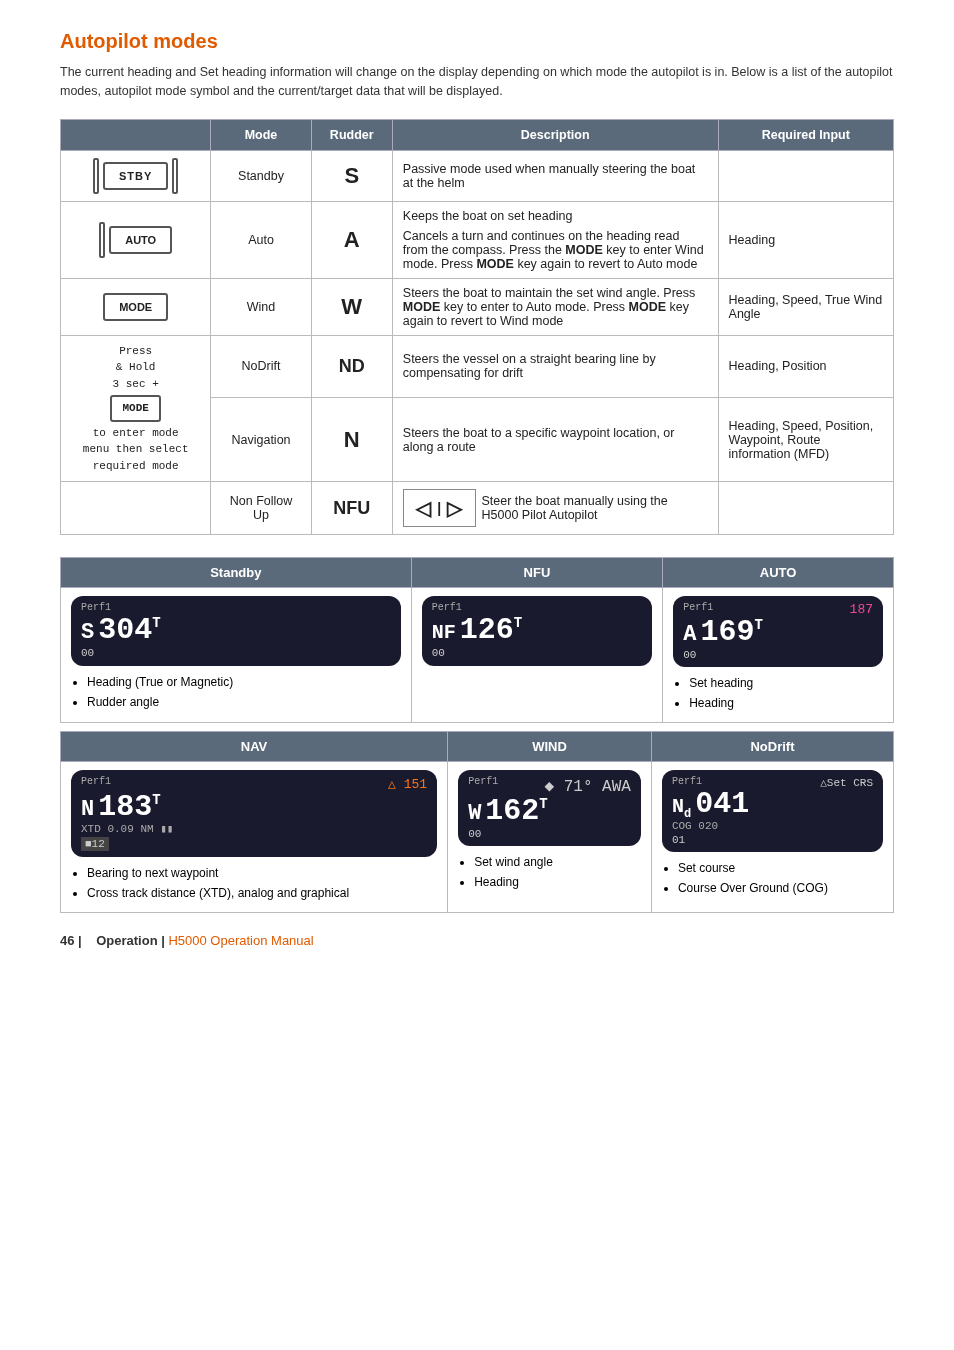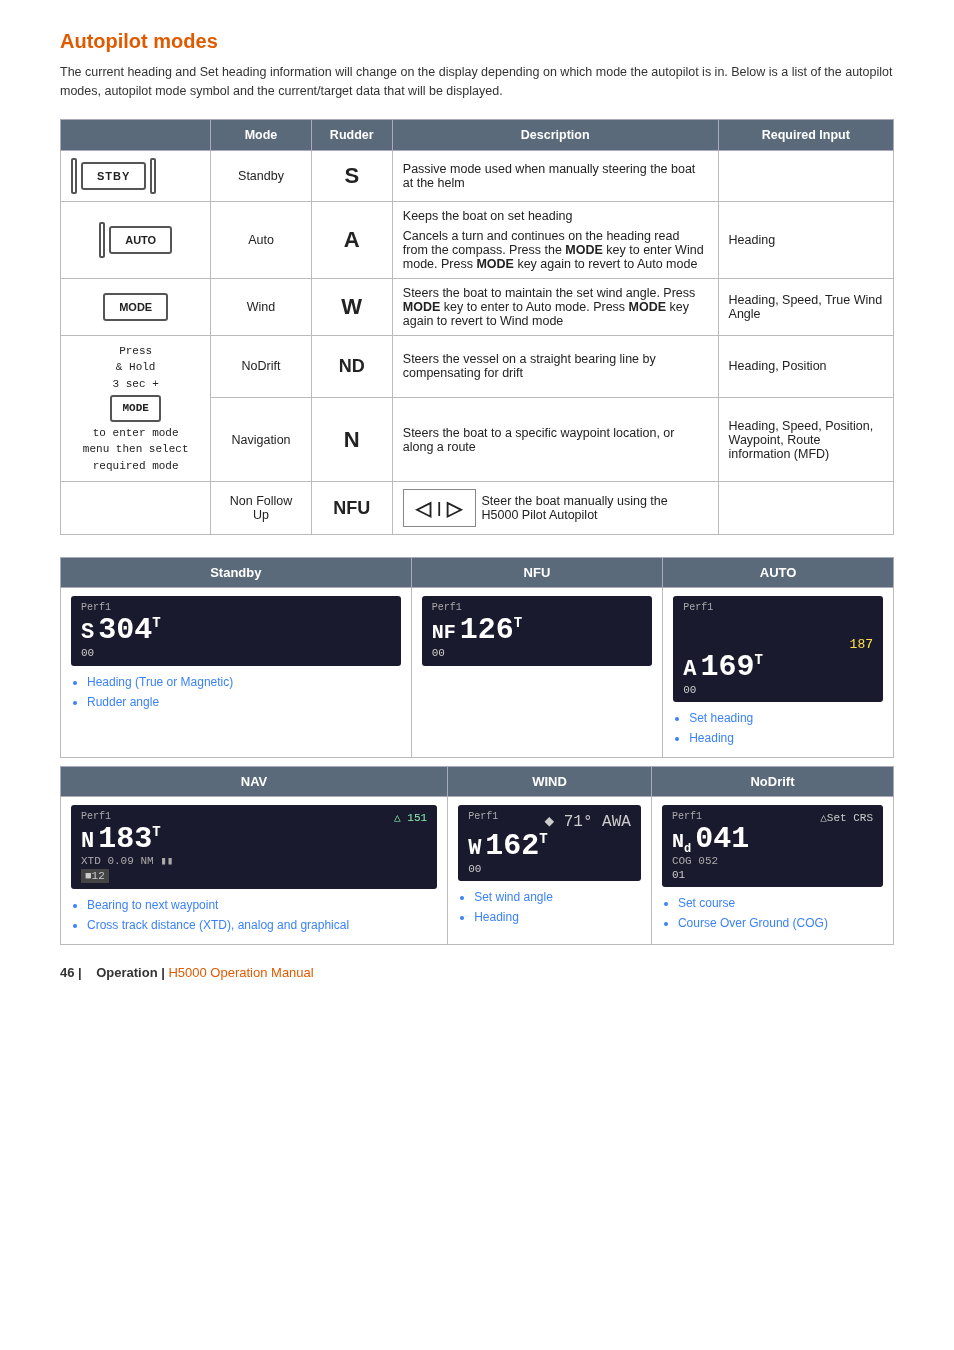--- a/index.html
+++ b/index.html
@@ -88,21 +88,21 @@
       font-size: 13px;
     }
     .display-table td {
       border: 1px solid #bbb;
       padding: 8px 10px;
       vertical-align: top;
     }
     .display-panel {
       background: #1a1a2e;
       color: #e0e0e0;
-      border-radius: 3px;
+      border-radius: 12px;
       padding: 6px 10px;
       margin-bottom: 6px;
       font-family: 'Courier New', monospace;
       min-height: 70px;
     }
     .dp-perf {
       font-size: 10px;
       color: #aaa;
       display: block;
       margin-bottom: 2px;
@@ -128,21 +128,21 @@
     }
     .dp-sub2 {
       font-size: 11px;
       color: #aaa;
     }
     .bullet-list {
       list-style: disc;
       padding-left: 16px;
       font-size: 12px;
       line-height: 1.7;
-      color: #3b82f6;
+      color: #000000;
     }
     .display-table td .bullet-list {
       margin-top: 2px;
     }
     
     .page-footer {
       margin-top: 20px;
       font-size: 13px;
       color: #333;
     }
@@ -164,21 +164,21 @@
       <th>Mode</th>
       <th>Rudder</th>
       <th>Description</th>
       <th>Required Input</th>
     </tr>
   </thead>
   <tbody>
 
     <tr>
       <td class="col-icon">
-        <div style="display:flex;align-items:center;justify-content:flex-start;gap:4px;">
+        <div style="display:flex;align-items:center;justify-content:center;gap:4px;">
           <div style="width:6px;height:36px;border:2px solid #555;border-radius:2px;"></div>
           <div style="border:2px solid #555;border-radius:3px;padding:6px 14px;font-size:11px;font-weight:bold;letter-spacing:1px;">STBY</div>
           <div style="width:6px;height:36px;border:2px solid #555;border-radius:2px;"></div>
         </div>
       </td>
       <td class="col-mode">Standby</td>
       <td class="col-symbol">S</td>
       <td class="col-desc">Passive mode used when manually steering the boat at the helm</td>
       <td class="col-req"></td>
     </tr>
@@ -285,21 +285,21 @@
             <span class="dp-letter" style="font-size:20px;">NF</span><span>126</span><span class="dp-sup">T</span>
           </div>
           <div class="dp-sub">00</div>
         </div>
       </td>
 
       <td>
         <div class="display-panel">
           <div style="display:flex;justify-content:space-between;align-items:flex-start;">
             <span class="dp-perf">Perf1</span>
-            <span style="font-size:13px;color:#fde047;margin-top:35px;">187</span>
+            <span style="font-size:13px;color:#ec4899;">187</span>
           </div>
           <div class="dp-main">
             <span class="dp-letter">A</span><span>169</span><span class="dp-sup">T</span>
           </div>
           <div class="dp-sub">00</div>
         </div>
         <ul class="bullet-list">
           <li>Set heading</li>
           <li>Heading</li>
         </ul>
@@ -316,21 +316,21 @@
       <th>NoDrift</th>
     </tr>
   </thead>
   <tbody>
     <tr>
 
       <td>
         <div class="display-panel">
           <div style="display:flex;justify-content:space-between;align-items:flex-start;">
             <span class="dp-perf">Perf1</span>
-            <span style="font-size:11px;color:#86efac;">△ 151</span>
+            <span style="font-size:13px;color:#f97316;">△ 151</span>
           </div>
           <div class="dp-main">
             <span class="dp-letter">N</span><span>183</span><span class="dp-sup">T</span>
           </div>
           <div class="dp-sub2">XTD 0.09 NM ▮▮</div>
           <div style="display:flex;align-items:center;gap:4px;margin-top:2px;text-align:center;">
             <span style="font-size:11px;color:#ccc;background:#444;padding:1px 4px;">■12</span>
           </div>
         </div>
         <ul class="bullet-list">
@@ -358,21 +358,21 @@
 
       <td>
         <div class="display-panel">
           <div style="display:flex;justify-content:space-between;align-items:flex-start;">
             <span class="dp-perf">Perf1</span>
             <span style="font-size:11px;color:#ccc;">△Set CRS</span>
           </div>
           <div class="dp-main">
             <span class="dp-letter" style="font-size:20px;">N<sub style="font-size:12px;">d</sub></span><span>041</span>
           </div>
-          <div class="dp-sub2">COG 052</div>
+          <div class="dp-sub2">COG 020</div>
           <div class="dp-sub">01</div>
         </div>
         <ul class="bullet-list">
           <li>Set course</li>
           <li>Course Over Ground (COG)</li>
         </ul>
       </td>
     </tr>
   </tbody>
 </table>

